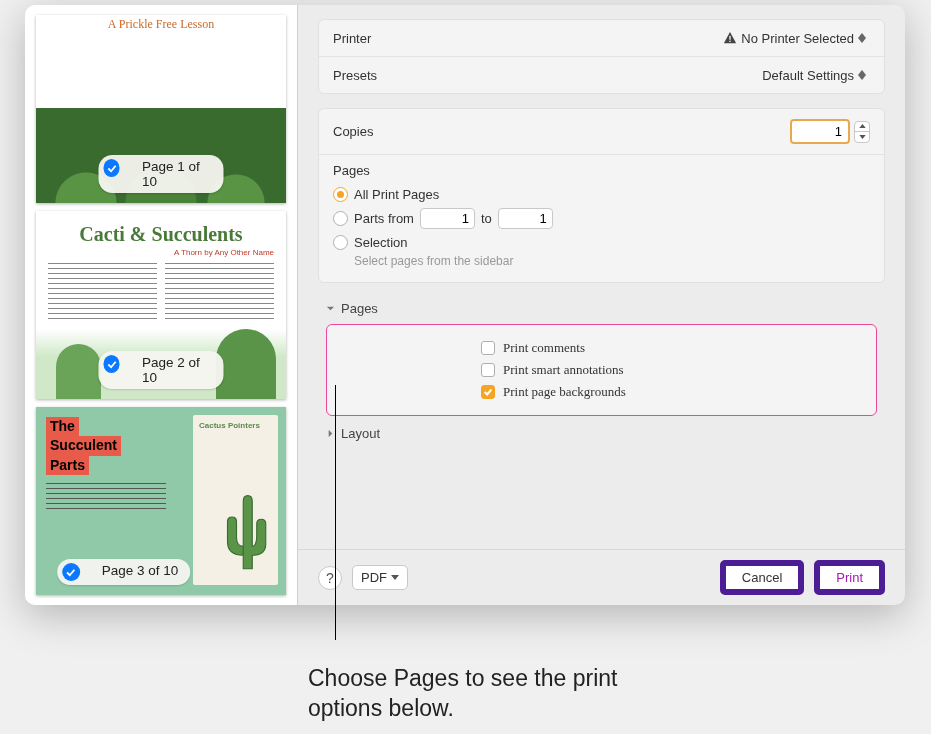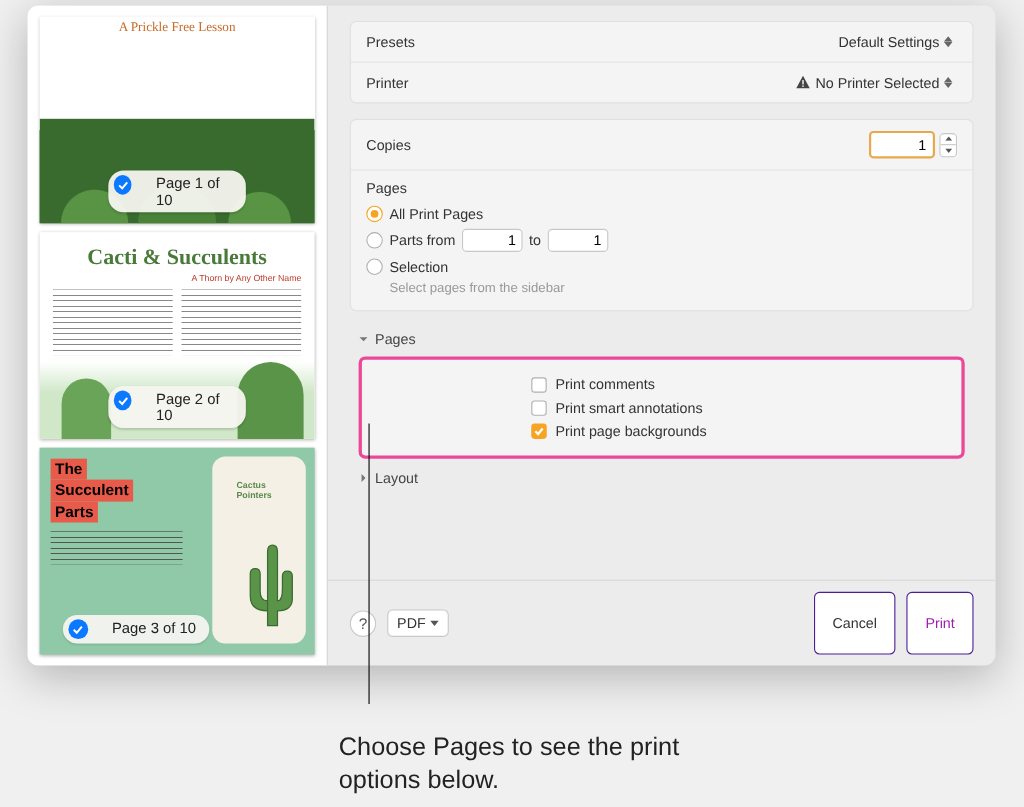--- a/index.html
+++ b/index.html
@@ -67,21 +67,21 @@
 .thumb2 .t2sub { font-size: 8px; color: #c0392b; text-align: right; margin: 2px 0 6px; }
 .thumb2 .cols { display: flex; gap: 8px; font-size: 4px; line-height: 5px; color: #666; height: 60px; overflow: hidden; }
 .thumb2 .col { flex:1; background: repeating-linear-gradient(#888 0 1px, transparent 1px 5px); }
 .thumb2 .plants { position:absolute; bottom:0; left:0; right:0; height:70px; background: linear-gradient(transparent, #d0e8c8 40%); }
 .thumb2 .plants::before { content:""; position:absolute; right:10px; bottom:0; width:60px; height:70px; background:#5a9448; border-radius: 30px 30px 0 0; }
 .thumb2 .plants::after { content:""; position:absolute; left:20px; bottom:0; width:45px; height:55px; background:#6aa458; border-radius: 25px 25px 0 0; }
 
 .thumb3 { background:#8fc9a8; padding:10px; }
 .thumb3 .t3box { background:#e85a4a; color:#000; display:inline-block; padding:2px 4px; font-size:14px; font-weight:bold; line-height:1.1; }
 .thumb3 .t3txt { font-size:4px; line-height:5px; color:#333; margin-top:8px; height:30px; background: repeating-linear-gradient(#555 0 1px, transparent 1px 5px); width:120px; }
-.thumb3 .t3card { position:absolute; right:8px; top:8px; width:85px; height:170px; background:#f4f0e6; border-radius:12px; padding:22px; font-size:6px; color:#4a7a3a; }
+.thumb3 .t3card { position:absolute; right:8px; top:8px; width:85px; height:170px; background:#f4f0e6; border-radius:2px; padding:6px; font-size:6px; color:#4a7a3a; }
 .thumb3 .t3cactus { position:absolute; right:18px; bottom:15px; width:45px; height:90px; }
 
 
 .panel {
   flex: 1;
   display: flex;
   flex-direction: column;
   padding: 0;
 }
 .scroll-area {
@@ -149,24 +149,25 @@
 }
 .disclosure-header {
   display:flex; align-items:center; gap:6px;
   padding: 4px 8px;
   font-size:13px; color:#444;
   cursor:pointer;
 }
 .disclosure-header svg { width:9px; height:9px; fill:#777; }
 .disclosure-body {
   background:#f4f4f4;
-  border:3px solid #ec4899;
+  border:1px solid #ec4899;
   border-radius:6px;
   padding: 12px 14px;
   margin: 4px 8px 0 8px;
+  font-family: Liberation Serif, serif;
 }
 .check-row { display:flex; align-items:center; gap:8px; font-size:13px; color:#333; padding:3px 0; margin-left:140px; }
 .checkbox {
   width:14px; height:14px; border:1px solid #b0b0b0; border-radius:3px; background:#fff;
   display:flex; align-items:center; justify-content:center;
 }
 .checkbox.checked { background:#f5a523; border-color:#f5a523; }
 .checkbox.checked svg { width:10px; height:10px; stroke:#fff; stroke-width:2.5; fill:none; }
 
 
@@ -182,22 +183,22 @@
   font-size:14px; color:#555; cursor:pointer;
 }
 .pdf-btn {
   border:1px solid #c8c8c8; background:#fff; border-radius:5px;
   padding:4px 8px; display:flex; align-items:center; gap:4px;
   font-size:13px; color:#333; cursor:pointer;
 }
 .pdf-btn svg { width:8px; height:5px; fill:#555; }
 .footer-spacer { flex:1; }
 .btn {
-  border:1px solid #4c1d95; background:#fff; border-radius:5px;
-  padding:20px 16px; font-size:13px; color:#333; cursor:pointer;
+  border:6px solid #4c1d95; background:#fff; border-radius:5px;
+  padding:4px 16px; font-size:13px; color:#333; cursor:pointer;
 }
 .btn.disabled { color:#a21caf; cursor:default; }
 
 
 .leader {
   position:absolute;
   left: 335px; top: 385px;
   width: 1px; height: 255px;
   background:#000;
 }
@@ -270,55 +271,55 @@
         <span>Page 3 of 10</span>
       </div>
     </div>
 
   </div>
 
   <div class="panel">
     <div class="scroll-area">
 
       <div class="section">
-        <div class="row">
-          <span class="row-label">Presets</span>
-          <span class="row-spacer"></span>
-          <span class="row-value">
-            <span>Default Settings</span>
-            <span class="popup-arrows">
-              <svg viewBox="0 0 8 5">
-                  <path d="M0 5 L4 0 L8 5 Z" fill="#666"></path>
-                </svg>
-              <svg viewBox="0 0 8 5">
-                  <path d="M0 0 L4 5 L8 0 Z" fill="#666"></path>
-                </svg>
-            </span>
-          </span>
-        </div>
         <div class="row">
           <span class="row-label">Printer</span>
           <span class="row-spacer"></span>
           <span class="row-value">
             <svg class="warn-icon" viewBox="0 0 16 16">
                 <path d="M8 1 L15 14 L1 14 Z" fill="#444"></path>
                 <rect x="7.2" y="5.5" width="1.6" height="4.5" fill="#ececec"></rect>
                 <rect x="7.2" y="11" width="1.6" height="1.6" fill="#ececec"></rect>
               </svg>
             <span>No Printer Selected</span>
             <span class="popup-arrows">
               <svg viewBox="0 0 8 5">
                   <path d="M0 5 L4 0 L8 5 Z" fill="#666"></path>
                 </svg>
               <svg viewBox="0 0 8 5">
                   <path d="M0 0 L4 5 L8 0 Z" fill="#666"></path>
                 </svg>
             </span>
           </span>
         </div>
+        <div class="row">
+          <span class="row-label">Presets</span>
+          <span class="row-spacer"></span>
+          <span class="row-value">
+            <span>Default Settings</span>
+            <span class="popup-arrows">
+              <svg viewBox="0 0 8 5">
+                  <path d="M0 5 L4 0 L8 5 Z" fill="#666"></path>
+                </svg>
+              <svg viewBox="0 0 8 5">
+                  <path d="M0 0 L4 5 L8 0 Z" fill="#666"></path>
+                </svg>
+            </span>
+          </span>
+        </div>
       </div>
 
       <div class="section">
         <div class="row">
           <span class="row-label">Copies</span>
           <span class="row-spacer"></span>
           <input class="copies-input" value="1" style="">
           <span class="stepper">
             <div>
                 <svg viewBox="0 0 8 5">

